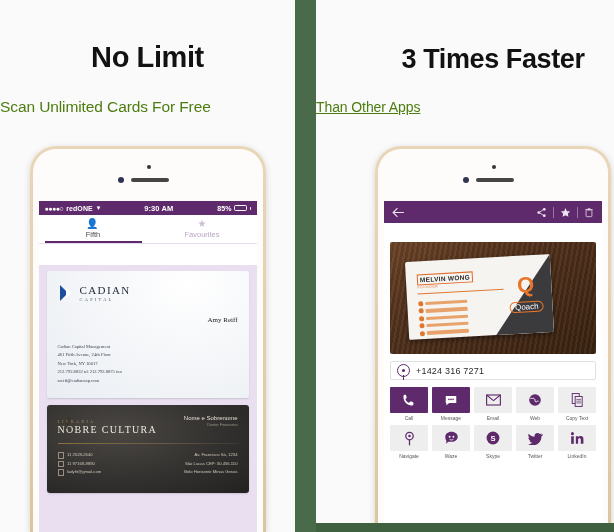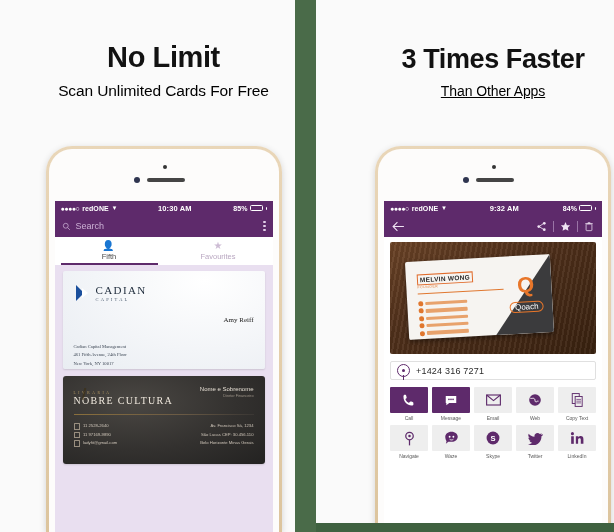--- a/index.html
+++ b/index.html
@@ -5,34 +5,34 @@
   html,body{margin:0;padding:0;}
   body{
     width:614px;height:532px;overflow:hidden;
     font-family:"Liberation Sans",sans-serif;
     background:#fafafa;
   }
   .screen{position:relative;width:614px;height:532px;background:#fafafa;}
 
   
   .panel{position:absolute;top:0;height:532px;background:#fafafa;overflow:hidden;}
-  .panel-left{left:16px;width:295px;}
+  .panel-left{left:0;width:295px;}
   .panel-right{left:316px;width:354px;}
   .divider{position:absolute;left:295px;top:0;width:21px;height:532px;background:#4a6b49;}
   .bottom-strip{position:absolute;left:316px;bottom:0;width:298px;height:9px;background:#3f6140;}
 
   
   .headline{
     text-align:center;font-weight:bold;color:#121212;
     letter-spacing:-0.4px;
   }
   .panel-left .headline{font-size:29px;margin-top:41px;}
   .panel-right .headline{font-size:27px;margin-top:44px;}
   .subhead{
-    text-align:center;color:#000000;font-size:15.5px;margin-top:8px;
+    text-align:left;color:#4d7c0f;font-size:15.5px;margin-top:24px;
     letter-spacing:-0.1px;
   }
   .panel-right .subhead{font-size:14px;text-decoration:underline;}
 
   
   .phone{
     position:absolute;left:50%;transform:translateX(-50%);
     width:236px;border-radius:26px 26px 0 0;
     background:linear-gradient(180deg,#e9d6b8 0%,#e3cda9 60%,#dcc49d 100%);
     padding:3px 3px 0 3px;box-sizing:border-box;
@@ -85,21 +85,21 @@
   .tab.active:after{content:"";position:absolute;left:6px;right:6px;bottom:0;height:2px;background:#5e2a6b;}
   .tab-icon{font-size:10px;line-height:10px;color:#5e2a6b;}
   .tab.inactive .tab-icon{color:#cdbcd4;}
 
   .card-list{background:#e9dff0;position:absolute;left:0;right:0;top:64px;bottom:0;
     padding:6px 8px;box-sizing:border-box;overflow:hidden;}
   .biz-card{background:#fff;border-radius:2px;box-shadow:0 1px 2px rgba(0,0,0,.13);
     overflow:hidden;margin-bottom:7px;position:relative;}
 
   
-  .card-cadian{height:98px;padding:13px 11px;box-sizing:border-box;
+  .card-cadian{height:127px;padding:13px 11px;box-sizing:border-box;
     background:radial-gradient(ellipse at 70% 10%,#ffffff 0%,#f3f5f8 55%,#e9edf2 100%);}
   .cad-row{display:flex;align-items:flex-start;justify-content:space-between;}
   .cad-brand{display:flex;align-items:center;gap:5px;}
   .cad-mark{width:17px;height:16px;position:relative;}
   .cad-mark:before{content:"";position:absolute;left:2px;top:0;width:0;height:0;
     border-left:8px solid #1b4f9c;border-top:8px solid transparent;border-bottom:8px solid transparent;}
   .cad-mark:after{content:"";position:absolute;left:8px;top:3px;width:0;height:0;
     border-left:6px solid #fff;border-top:5px solid transparent;border-bottom:5px solid transparent;}
   .cad-name{font-family:"Liberation Serif",serif;font-size:11px;letter-spacing:1.4px;color:#1d2a3a;}
   .cad-sub{font-family:"Liberation Serif",serif;font-size:4.5px;letter-spacing:2.2px;color:#4a5a6e;
@@ -194,42 +194,28 @@
           <span class="sensor"></span>
           <span class="speaker"></span>
         </div>
 
         <div class="viewport">
 
           <div class="statusbar">
             <span class="sb-dots">●●●●○</span>
             <span class="sb-carrier">redONE</span>
             <span class="sb-wifi">▾</span>
-            <span class="sb-time">10:30 AM</span>
+            <span class="sb-time">9:30 AM</span>
             <span class="sb-batt">
               <span>85%</span>
               <span class="batt-shell"><span class="batt-fill" style="width:85%"></span></span>
               <span class="batt-tip"></span>
             </span>
           </div>
 
-          <div class="navbar">
-            <div class="search-wrap">
-              <svg width="9" height="9" viewBox="0 0 24 24">
-                <circle cx="10" cy="10" r="6.5" fill="none" stroke="#cbb0d4" stroke-width="2"></circle>
-                <line x1="15" y1="15" x2="21" y2="21" stroke="#cbb0d4" stroke-width="2"></line>
-              </svg>
-              <span class="search-txt">Search</span>
-            </div>
-            <span class="kebab">
-                <i></i>
-                <i></i>
-                <i></i>
-              </span>
-          </div>
 
           <div class="tabs">
             <div class="tab active">
               <span class="tab-icon">👤</span>
               <span class="t-label">Fifth</span>
             </div>
             <div class="tab inactive">
               <span class="tab-icon">★</span>
               <span class="t-label">Favourites</span>
             </div>
@@ -308,31 +294,20 @@
     <div class="phone">
       <div class="phone-inner">
         <div class="phone-top">
           <span class="cam"></span>
           <span class="sensor"></span>
           <span class="speaker"></span>
         </div>
 
         <div class="viewport">
 
-          <div class="statusbar">
-            <span class="sb-dots">●●●●○</span>
-            <span class="sb-carrier">redONE</span>
-            <span class="sb-wifi">▾</span>
-            <span class="sb-time">9:32 AM</span>
-            <span class="sb-batt">
-              <span>84%</span>
-              <span class="batt-shell"><span class="batt-fill" style="width:84%"></span></span>
-              <span class="batt-tip"></span>
-            </span>
-          </div>
 
           <div class="navbar2">
             <svg width="13" height="11" viewBox="0 0 24 20">
               <path d="M10 2 L2 10 L10 18 M2 10 H22" fill="none" stroke="#efe3f3" stroke-width="2"></path>
             </svg>
             <span class="nb2-right">
               <svg width="11" height="11" viewBox="0 0 24 24">
                 <circle cx="18" cy="5" r="3" fill="#efe3f3"></circle>
                   <circle cx="6" cy="12" r="3" fill="#efe3f3"></circle>
                 <circle cx="18" cy="19" r="3" fill="#efe3f3"></circle>

